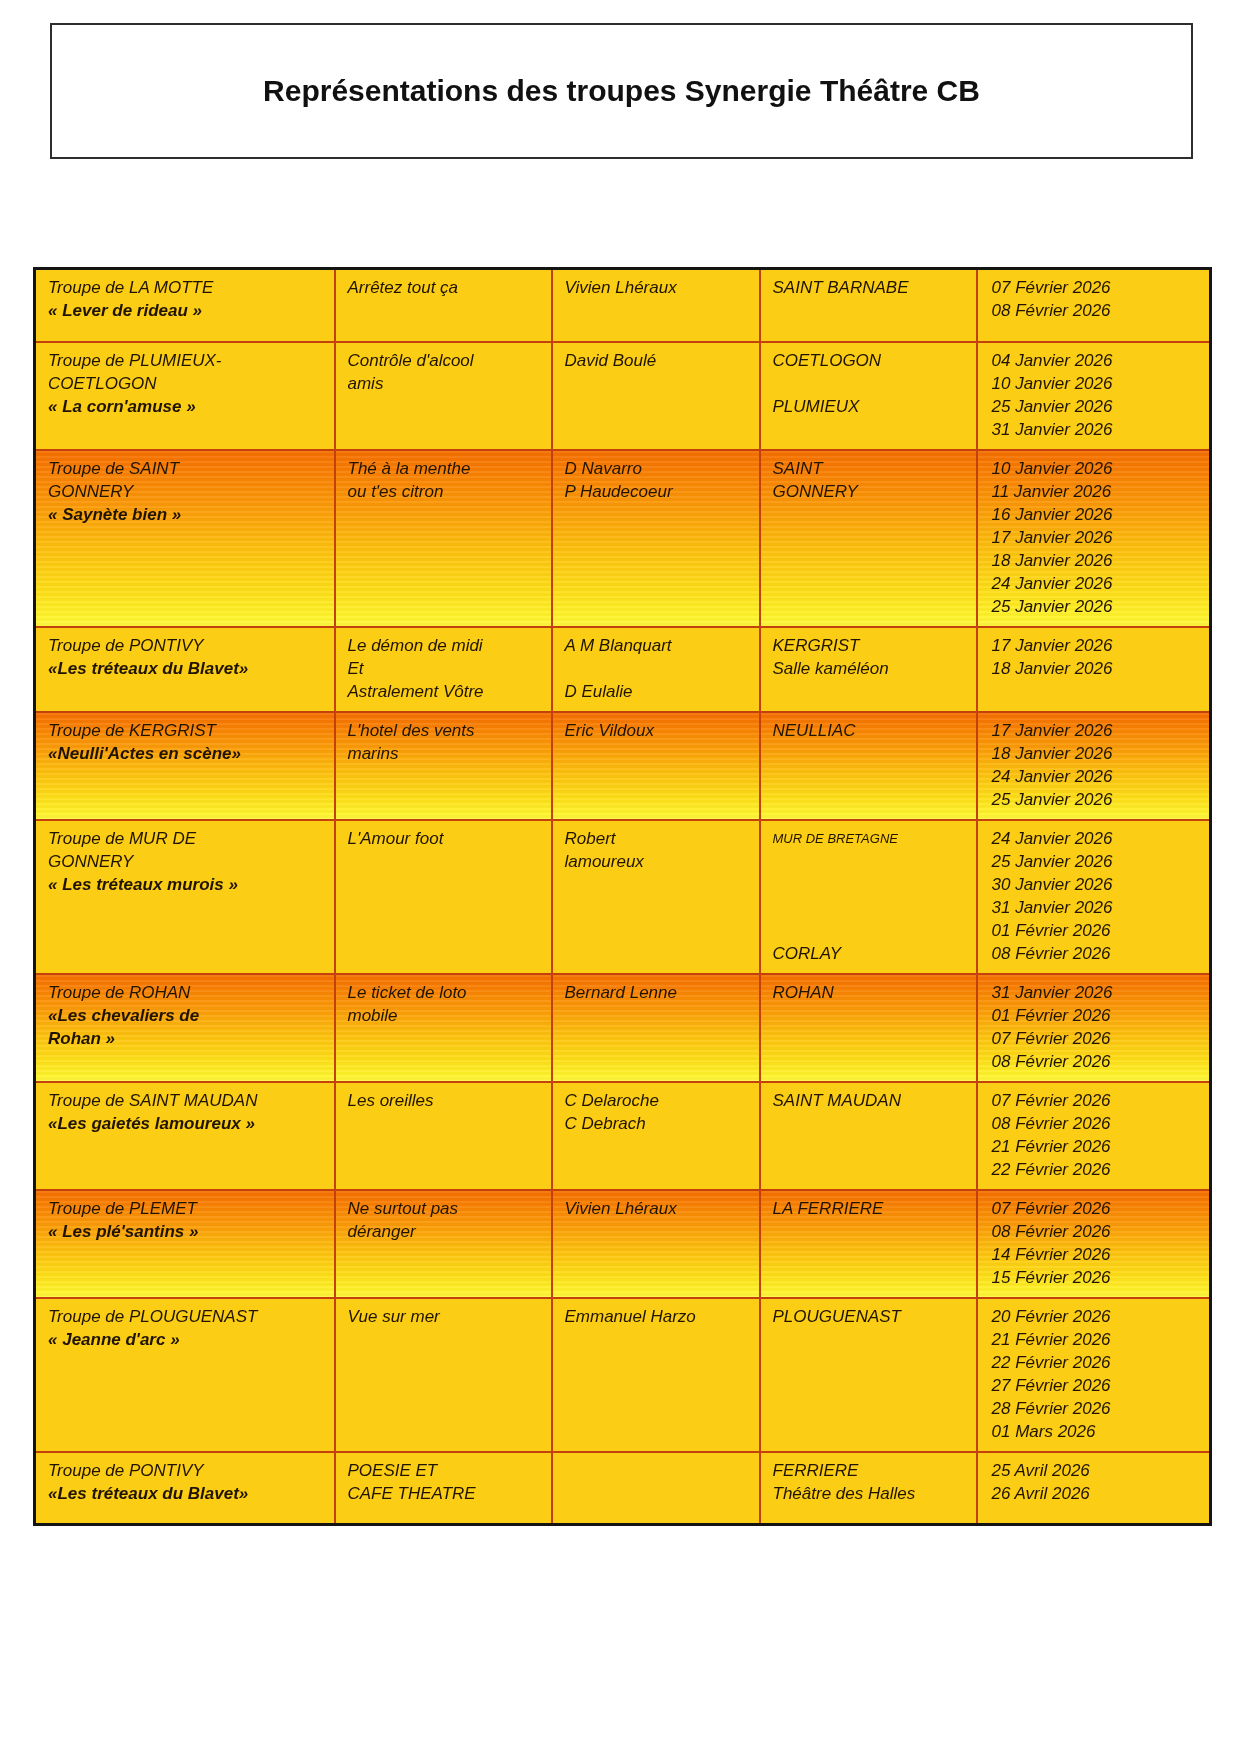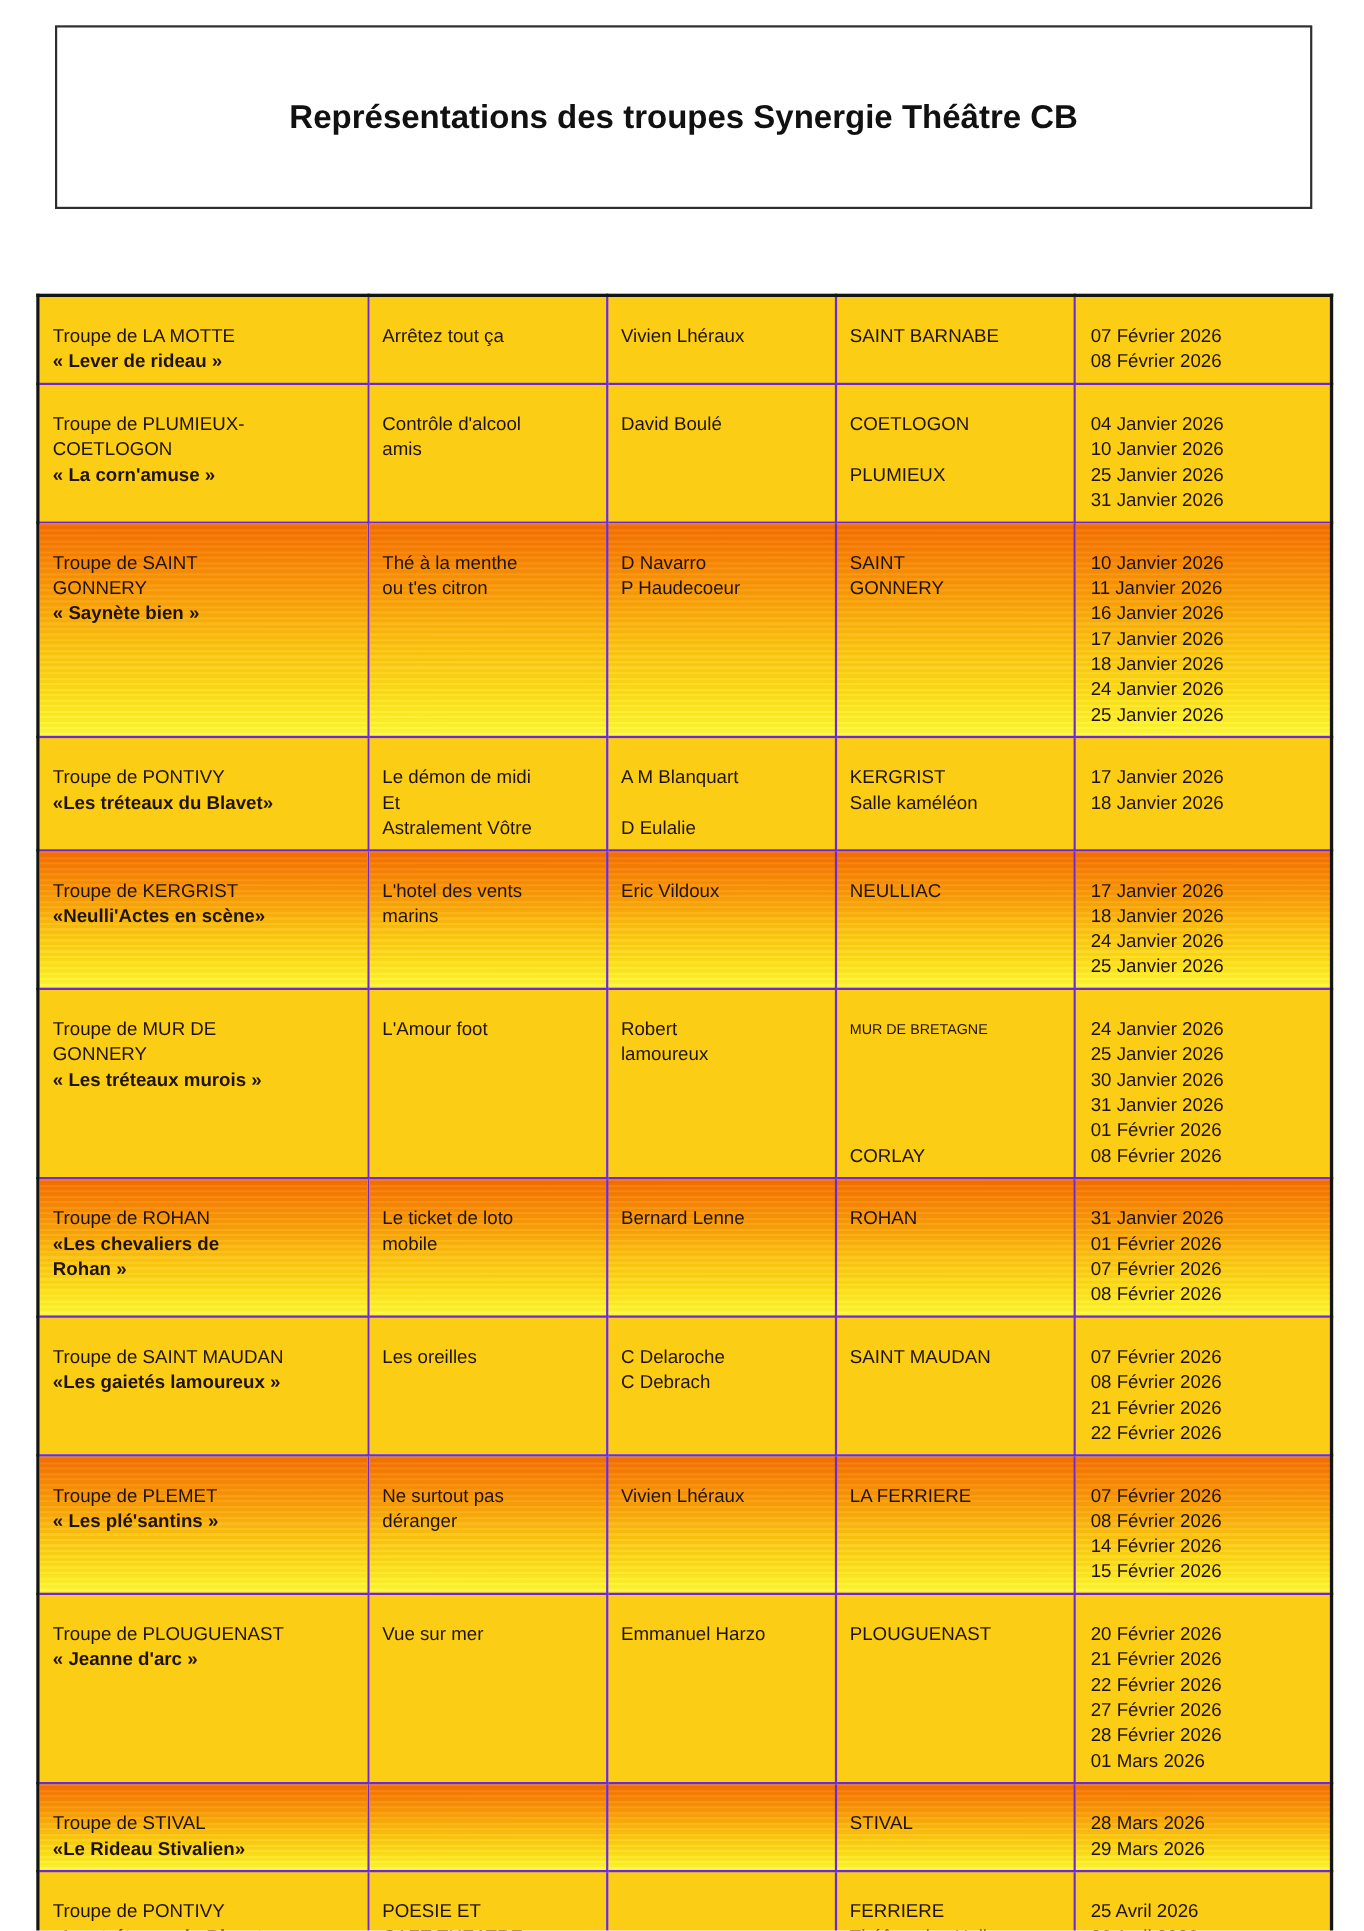--- a/index.html
+++ b/index.html
@@ -6,21 +6,21 @@
   body {
     width: 1240px; height: 1755px;
     position: relative;
     font-family: "Liberation Sans", sans-serif;
     color: #201400;
     overflow: hidden;
   }
   .title-box {
     position: absolute;
     left: 50px; top: 23px;
-    width: 1143px; height: 167px;
+    width: 1143px; height: 136px;
     box-sizing: border-box;
     border: 2px solid #2e2e2e;
     background: #ffffff;
     display: flex; align-items: center; justify-content: center;
   }
   .title-box h1 {
     margin: 0;
     font-size: 30px;
     font-weight: bold;
     color: #111111;
@@ -34,26 +34,27 @@
     table-layout: fixed;
     border: 3px solid #141414;
   }
   col.c-troupe   { width: 300px; }
   col.c-play     { width: 217px; }
   col.c-author   { width: 208px; }
   col.c-location { width: 217px; }
   col.c-dates    { width: 234px; }
   tr.data-row { height: 73px; }
   td.cell {
-    border: 2px solid #6d28d9;
+    border: 2px solid #c2410c;
     vertical-align: top;
-    padding: 24px 12px 8px 12px;
+    padding: 6px 12px 8px 12px;
     font-size: 17px;
     line-height: 23px;
     overflow: hidden;
+    font-style: italic;
   }
   td.dates-cell { padding-left: 14px; }
   tr.gold td { background: #FBCD14; }
   tr.orange td {
     background-image:
       repeating-linear-gradient(180deg,
         rgba(255,255,255,0.07) 0px, rgba(255,255,255,0.07) 2px,
         rgba(0,0,0,0.025) 2px, rgba(0,0,0,0.025) 5px),
       linear-gradient(180deg,
         #F56F00 0%, #F97F02 12%, #FB9B07 32%,
@@ -312,35 +313,20 @@
           </td>
     <td class="cell dates-cell">
             <div class="line">20 Février 2026</div>
             <div class="line">21 Février 2026</div>
             <div class="line">22 Février 2026</div>
             <div class="line">27 Février 2026</div>
             <div class="line">28 Février 2026</div>
             <div class="line">01 Mars 2026</div>
           </td>
   </tr>
-        <tr class="data-row orange">
-    <td class="cell troupe-cell">
-            <div class="line">Troupe de STIVAL</div>
-            <div class="line bold">«Le Rideau Stivalien»</div>
-          </td>
-    <td class="cell play-cell"></td>
-    <td class="cell author-cell"></td>
-    <td class="cell location-cell">
-            <div class="line">STIVAL</div>
-          </td>
-    <td class="cell dates-cell">
-            <div class="line">28 Mars 2026</div>
-            <div class="line">29 Mars 2026</div>
-          </td>
-  </tr>
         <tr class="data-row gold">
     <td class="cell troupe-cell">
             <div class="line">Troupe de PONTIVY</div>
             <div class="line bold">«Les tréteaux du Blavet»</div>
           </td>
     <td class="cell play-cell">
             <div class="line">POESIE ET</div>
             <div class="line">CAFE THEATRE</div>
           </td>
     <td class="cell author-cell"></td>

